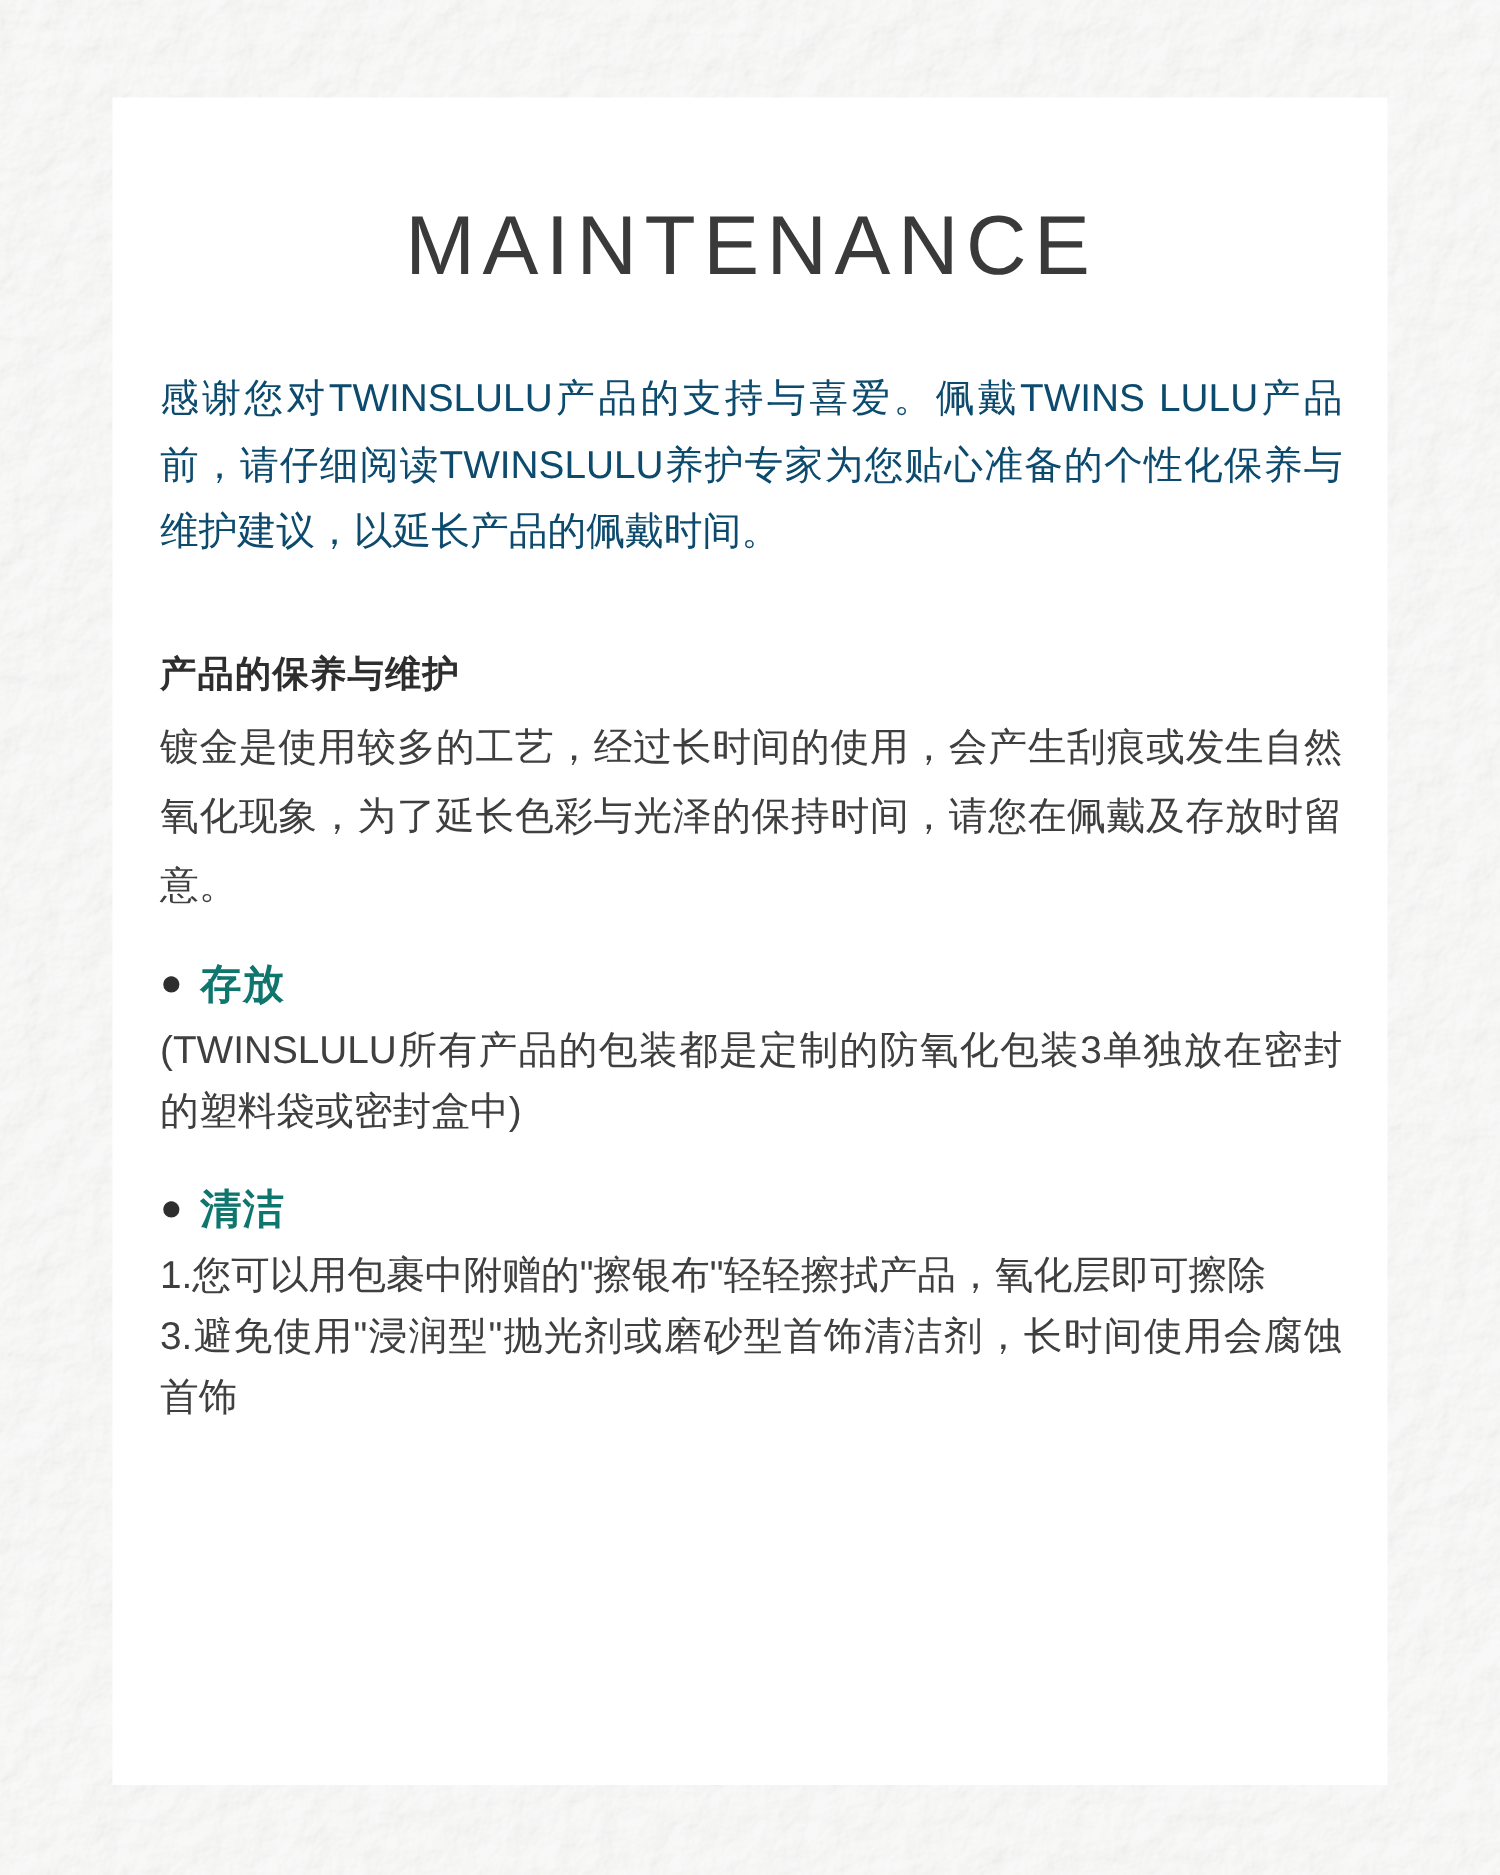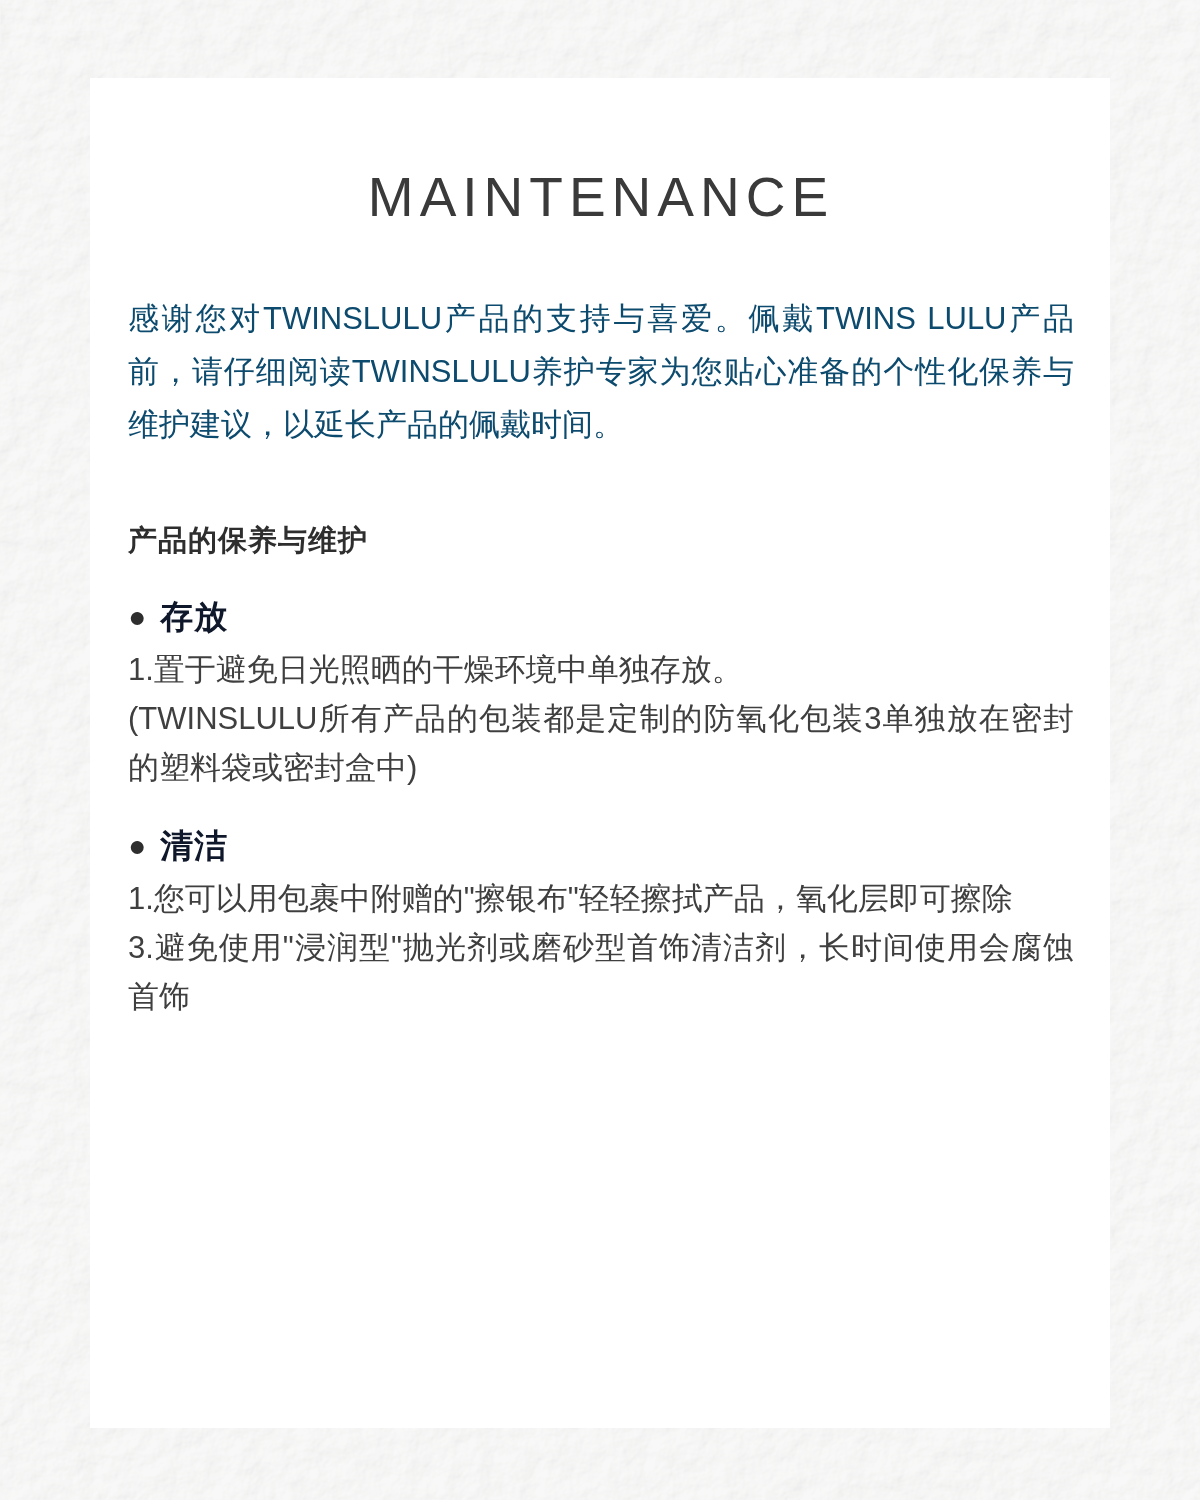--- a/index.html
+++ b/index.html
@@ -26,21 +26,21 @@
     top: 78px;
     width: 1020px;
     height: 1350px;
     background: #ffffff;
     box-sizing: border-box;
     padding: 0 36px 0 38px;
   }
   .page-title {
     margin: 88px 0 0;
     text-align: center;
-    font-size: 55px;
+    font-size: 67px;
     line-height: 62px;
     font-weight: 300;
     letter-spacing: 6px;
     color: #3a3a3a;
   }
   .page-subtitle {
     margin: 8px 0 0;
     text-align: center;
     font-size: 43px;
     line-height: 56px;
@@ -81,21 +81,21 @@
   }
   .bullet {
     font-size: 30px;
     line-height: 1;
     color: #2e2e2e;
     margin-right: 14px;
   }
   .sec-title {
     font-size: 33px;
     font-weight: 700;
-    color: #0f172a;
+    color: #0f766e;
     letter-spacing: 1px;
   }
   .list {
     margin: 6px 0 0;
     padding: 0;
     list-style: none;
   }
   .list li {
     font-size: 31px;
     line-height: 49px;
@@ -119,27 +119,27 @@
   <rect width="1200" height="1500" filter="url(#leather)" opacity="0.5"></rect>
 </svg>
 
 <div class="card">
 
   <h1 class="page-title">MAINTENANCE</h1>
 
   <p class="intro">感谢您对TWINSLULU产品的支持与喜爱。佩戴TWINS LULU产品前，请仔细阅读TWINSLULU养护专家为您贴心准备的个性化保养与维护建议，以延长产品的佩戴时间。</p>
 
   <h3 class="care-heading">产品的保养与维护</h3>
+  <p class="care-body">镀金是使用较多的工艺，经过长时间的使用，会产生刮痕或发生自然氧化现象，为了延长色彩与光泽的保持时间，请您在佩戴及存放时留意。</p>
 
   <div class="sec-head">
     <span class="bullet">●</span>
     <span class="sec-title">存放</span>
   </div>
   <ul class="list">
-    <li>1.置于避免日光照晒的干燥环境中单独存放。</li>
     <li>(TWINSLULU所有产品的包装都是定制的防氧化包装3单独放在密封的塑料袋或密封盒中)</li>
   </ul>
 
   <div class="sec-head cleaning">
     <span class="bullet">●</span>
     <span class="sec-title">清洁</span>
   </div>
   <ul class="list">
     <li>1.您可以用包裹中附赠的"擦银布"轻轻擦拭产品，氧化层即可擦除</li>
     <li>3.避免使用"浸润型"抛光剂或磨砂型首饰清洁剂，长时间使用会腐蚀首饰</li>

